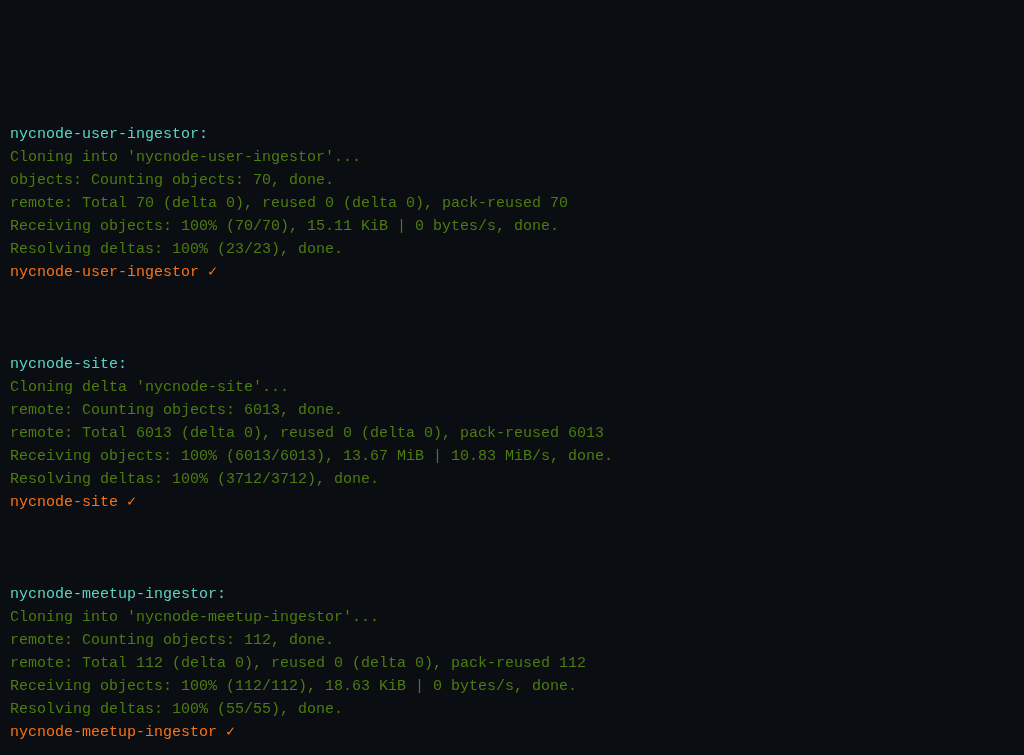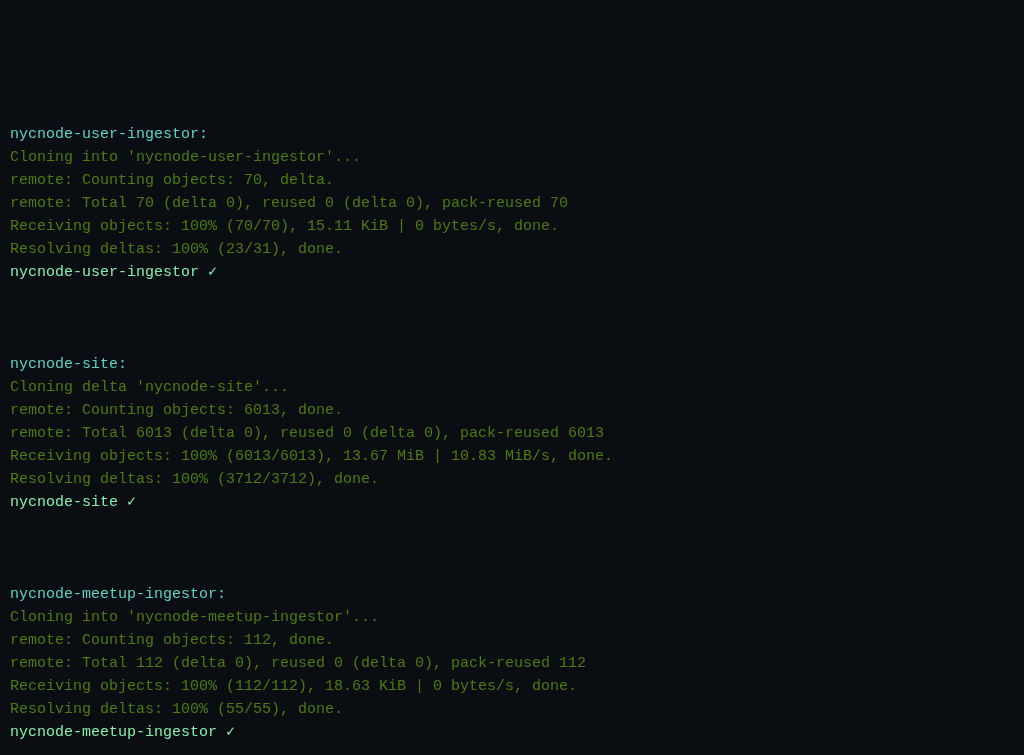--- a/index.html
+++ b/index.html
@@ -16,44 +16,44 @@
       padding: 8px 10px;
       width: 1024px;
       height: 755px;
       overflow: hidden;
       white-space: pre;
     }
     .cyan {
       color: #5dd5c4;
     }
     .green {
-      color: #86efac;
+      color: #f97316;
     }
     .white {
       color: #4d7c0f;
     }
     .block {
       margin-bottom: 23px;
     }
     .block:last-of-type {
       margin-bottom: 12px;
     }
   </style>
 </head>
 <body>
 
 
 
 <div class="block">
 <span class="cyan">nycnode-user-ingestor:</span>
 <span class="white">Cloning into 'nycnode-user-ingestor'...</span>
-<span class="white">remote: Counting objects: 70, delta.</span>
+<span class="white">objects: Counting objects: 70, done.</span>
 <span class="white">remote: Total 70 (delta 0), reused 0 (delta 0), pack-reused 70</span>
 <span class="white">Receiving objects: 100% (70/70), 15.11 KiB | 0 bytes/s, done.</span>
-<span class="white">Resolving deltas: 100% (23/31), done.</span>
+<span class="white">Resolving deltas: 100% (23/23), done.</span>
 <span class="green">nycnode-user-ingestor ✓</span>
 </div>
 <div class="block">
 <span class="cyan">nycnode-site:</span>
 <span class="white">Cloning delta 'nycnode-site'...</span>
 <span class="white">remote: Counting objects: 6013, done.</span>
 <span class="white">remote: Total 6013 (delta 0), reused 0 (delta 0), pack-reused 6013</span>
 <span class="white">Receiving objects: 100% (6013/6013), 13.67 MiB | 10.83 MiB/s, done.</span>
 <span class="white">Resolving deltas: 100% (3712/3712), done.</span>
 <span class="green">nycnode-site ✓</span>

